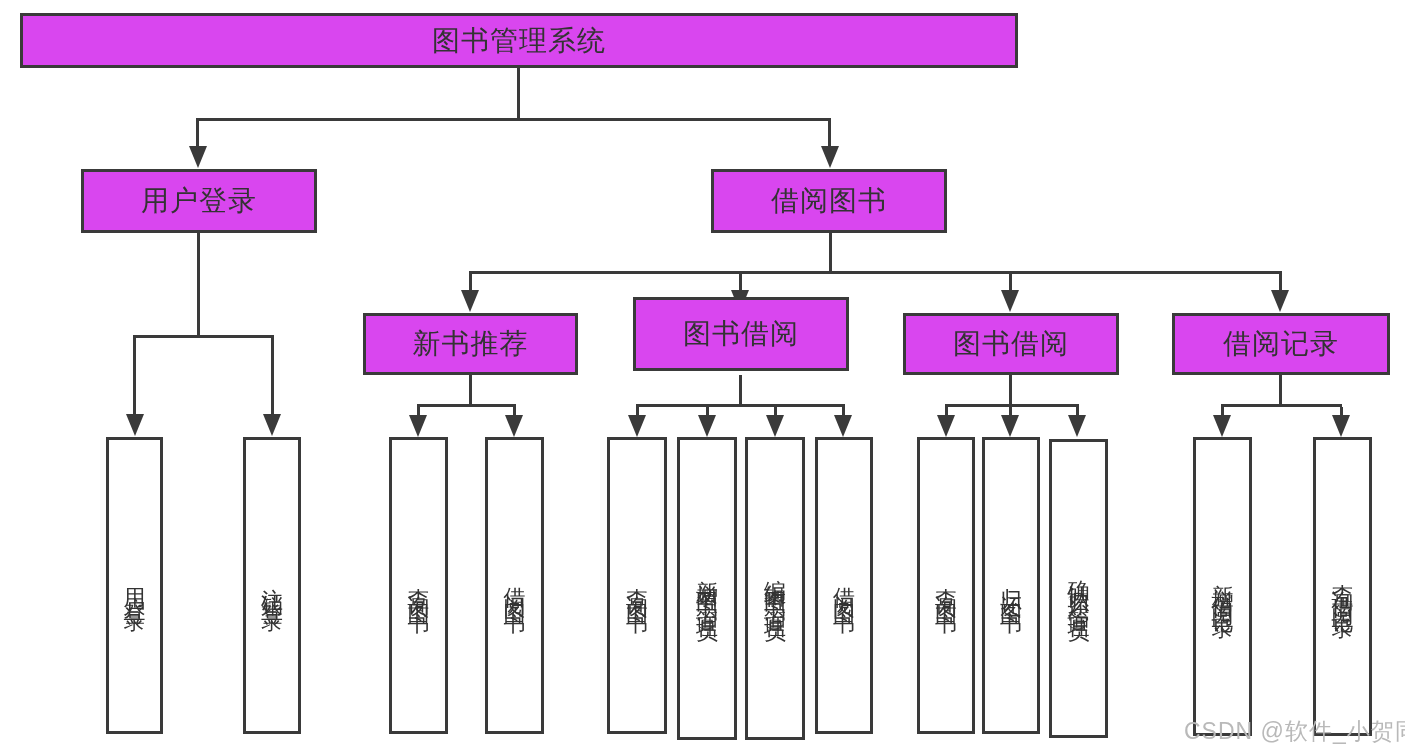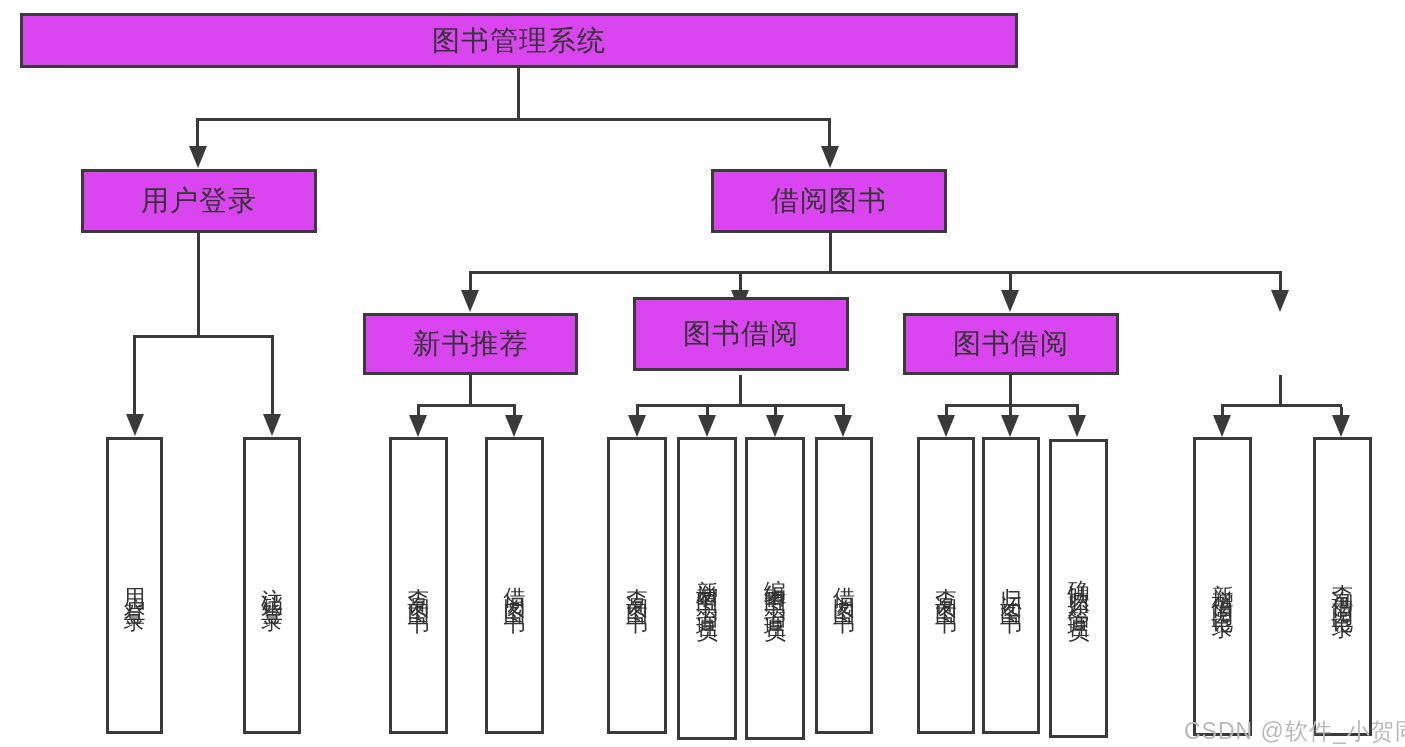--- a/index.html
+++ b/index.html
@@ -67,20 +67,21 @@
   <div class="v" style="left:739px;top:274px;height:18px;"></div>
   <div class="a" style="left:731px;top:290px;"></div>
   <div class="v" style="left:1009px;top:274px;height:18px;"></div>
   <div class="a" style="left:1001px;top:290px;"></div>
   <div class="v" style="left:1279px;top:274px;height:18px;"></div>
   <div class="a" style="left:1271px;top:290px;"></div>
 
   <div class="node" style="left:363px;top:313px;width:215px;height:62px;text-align:right;">新书推荐</div>
   <div class="node" style="left:633px;top:297px;width:216px;height:74px;">图书借阅</div>
   <div class="node" style="left:903px;top:313px;width:216px;height:62px;">图书借阅</div>
+  <div class="node" style="left:1172px;top:313px;width:218px;height:62px;">借阅记录</div>
 
   <div class="v" style="left:469px;top:375px;height:32px;"></div>
   <div class="h" style="left:417px;top:404px;width:99px;"></div>
   <div class="v" style="left:417px;top:407px;height:10px;"></div>
   <div class="a" style="left:409px;top:415px;"></div>
   <div class="v" style="left:513px;top:407px;height:10px;"></div>
   <div class="a" style="left:505px;top:415px;"></div>
 
   <div class="v" style="left:739px;top:375px;height:32px;"></div>
   <div class="h" style="left:636px;top:404px;width:209px;"></div>

